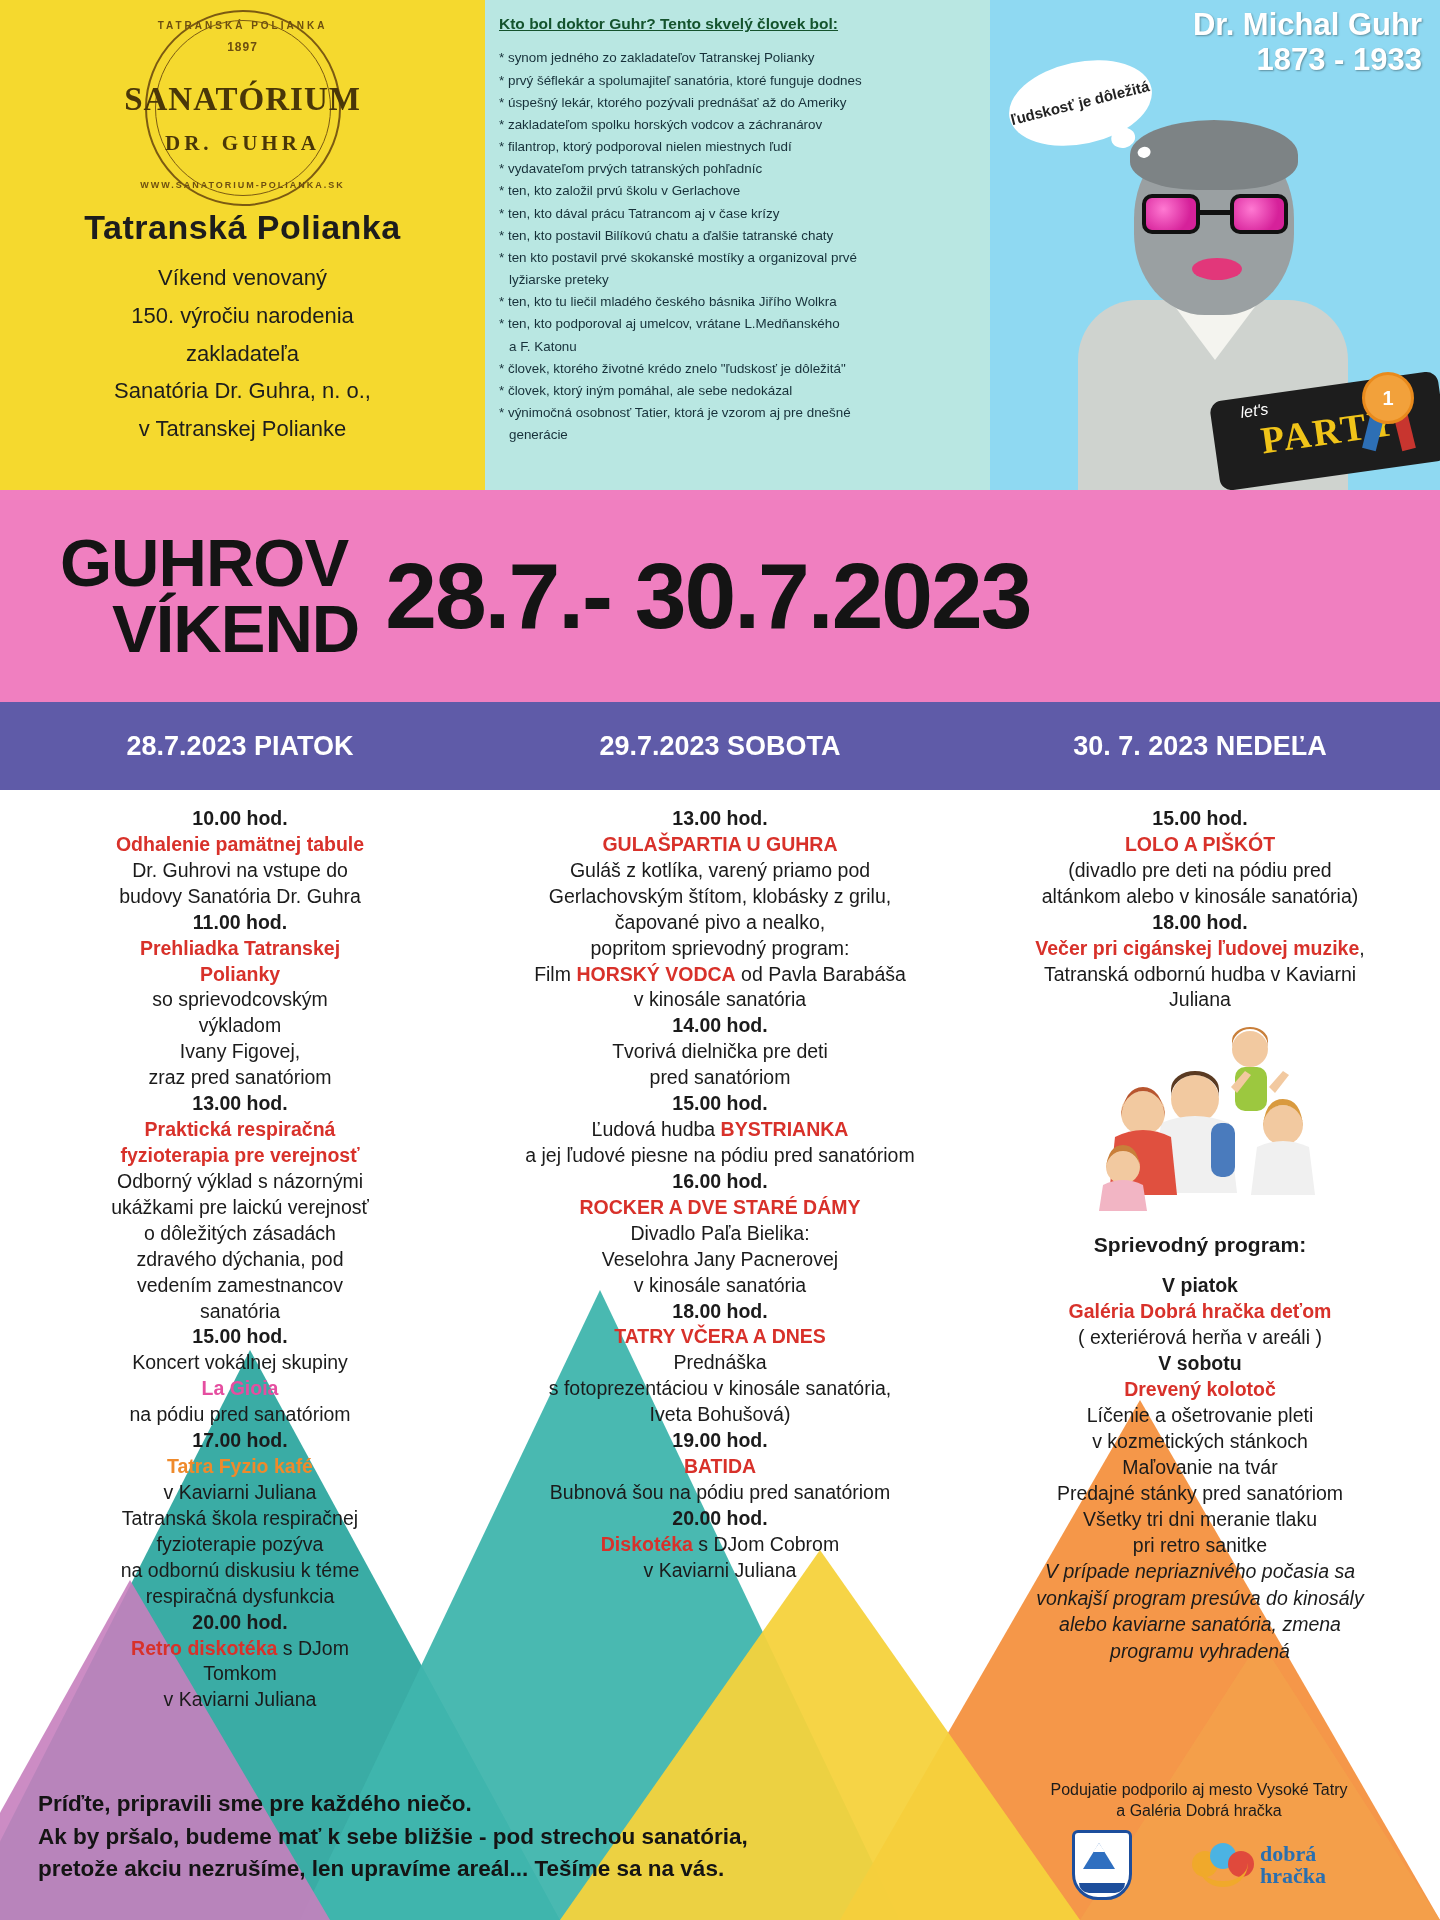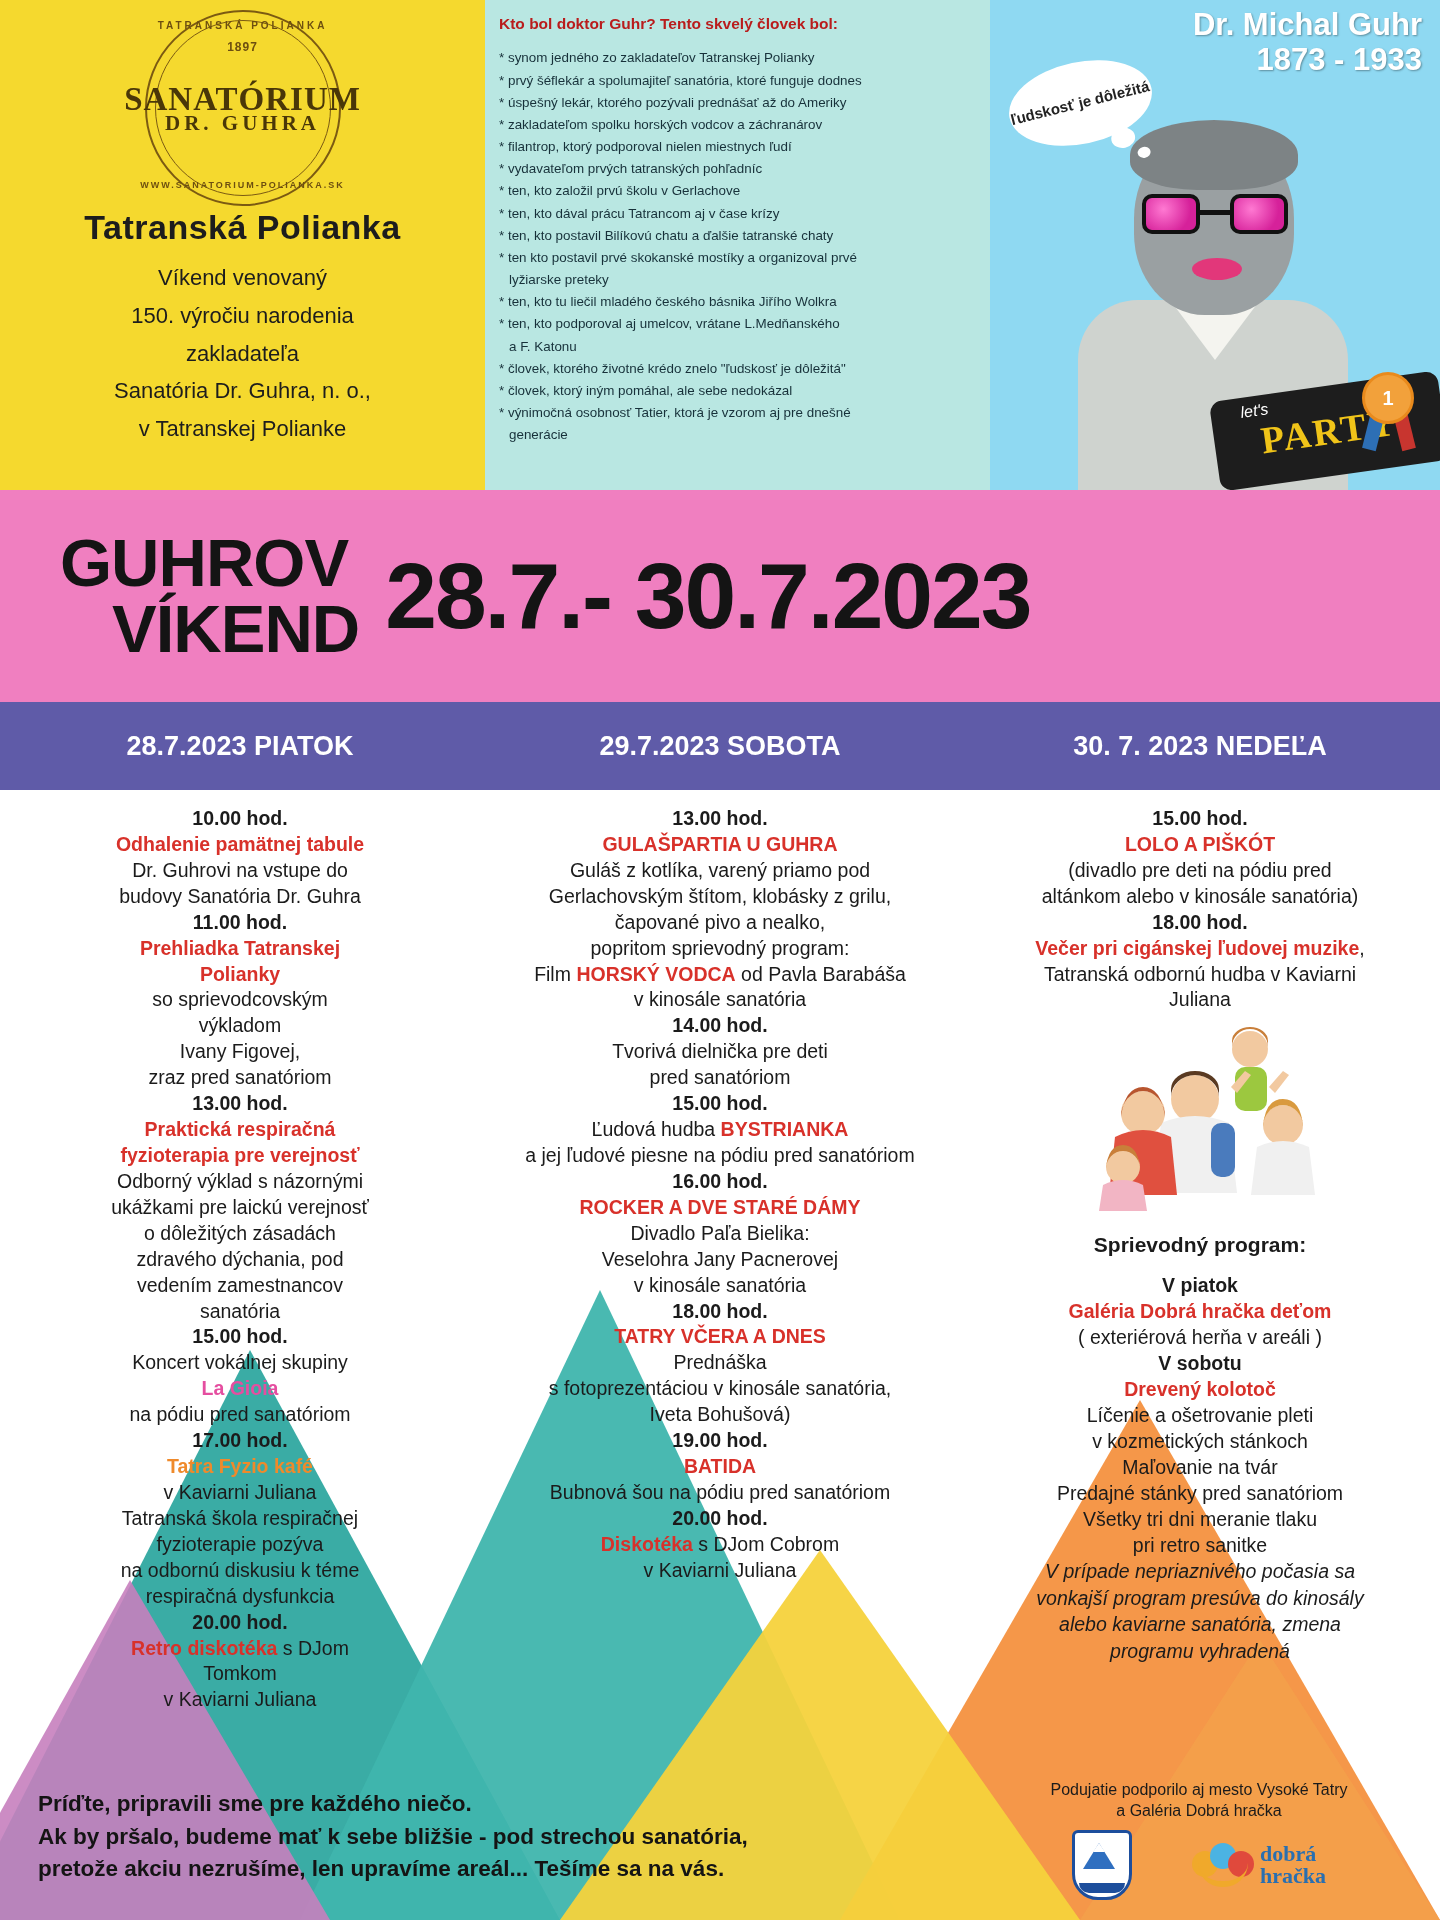--- a/index.html
+++ b/index.html
@@ -79,21 +79,21 @@
     text-align: center;
     font-family: "Liberation Serif", serif;
     font-size: 33px;
     font-weight: bold;
     color: #4a3708;
     letter-spacing: 1px;
     line-height: 1.05;
   }
   .logo-sub {
     position: relative;
-    top: 0;
+    top: 20px;
     text-align: center;
     font-family: "Liberation Serif", serif;
     font-size: 21px;
     font-weight: bold;
     color: #4a3708;
     letter-spacing: 4px;
   }
   .logo-arc-bottom {
     position: absolute;
     bottom: 16px;
@@ -121,23 +121,24 @@
 
   .top-mid {
     width: 505px;
     background: #b9e7e2;
     padding: 14px 14px 10px 14px;
     box-sizing: border-box;
   }
   .guhr-q {
     font-size: 15.5px;
     font-weight: bold;
-    color: #b91c1c;
+    color: #14532d;
     line-height: 1.25;
     margin-bottom: 14px;
+    text-decoration: underline;
   }
   .guhr-list {
     font-size: 13.4px;
     color: #17313a;
     line-height: 1.58;
   }
   .guhr-list div { margin-bottom: 1px; }
   .guhr-list .ind { padding-left: 10px; }
 
   .top-right {

